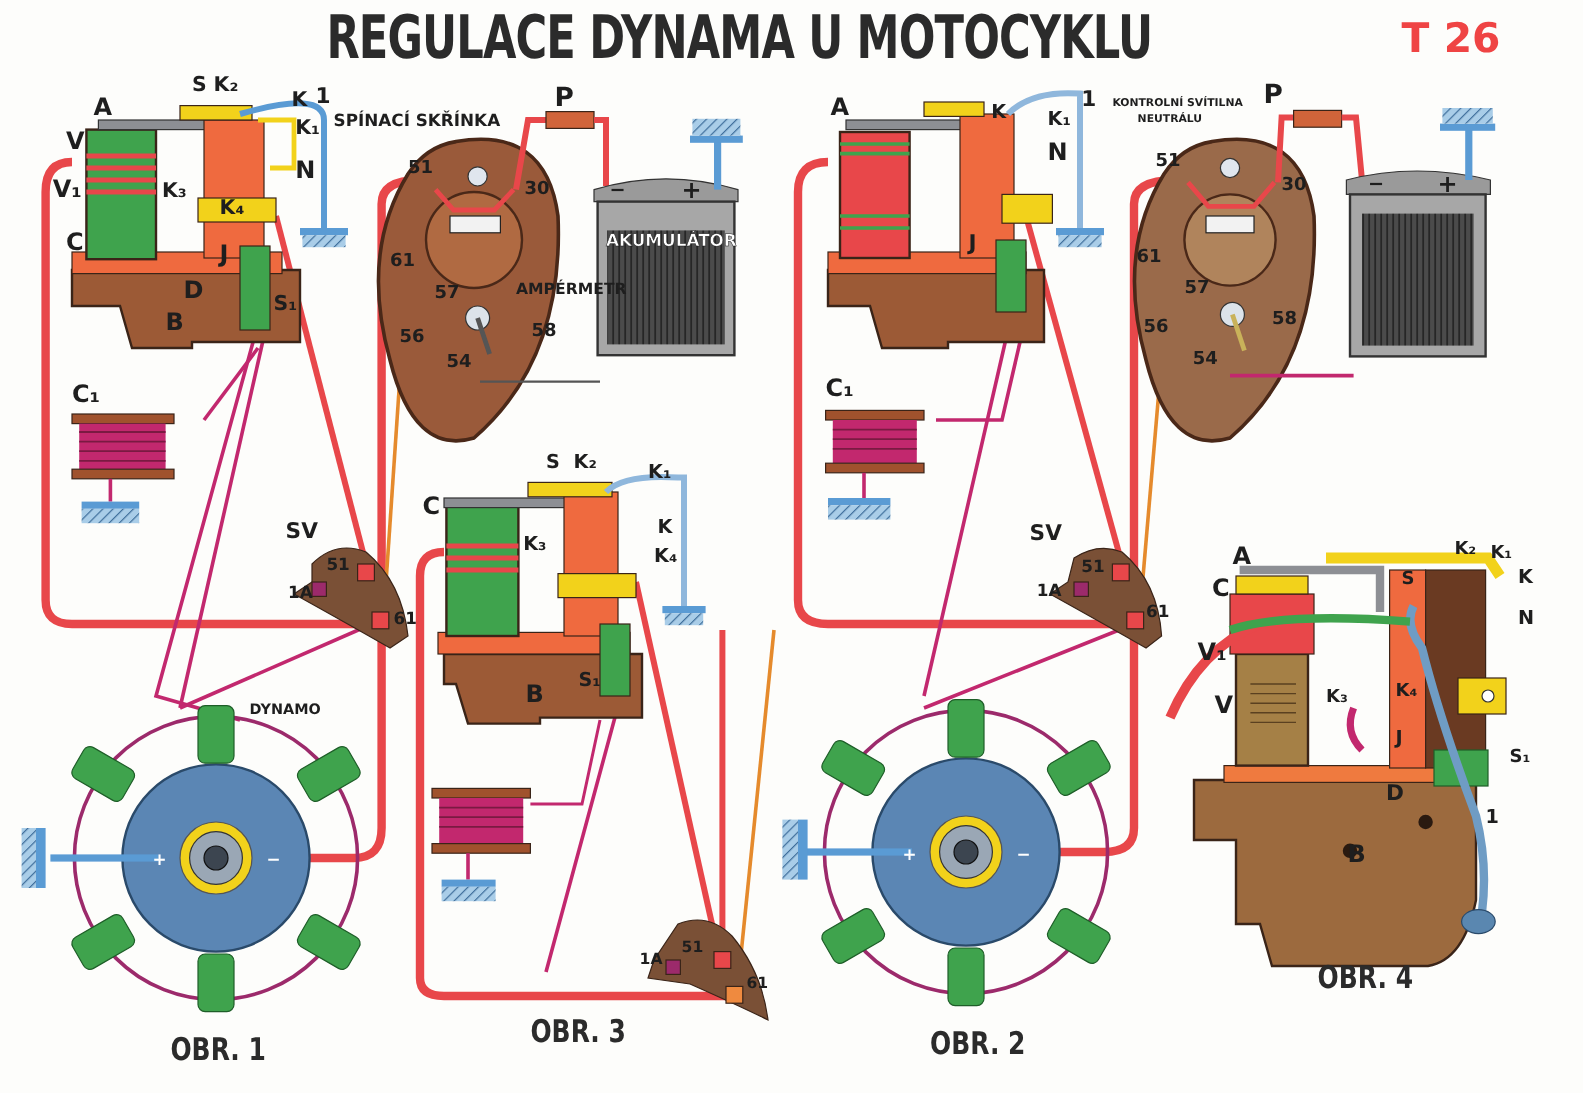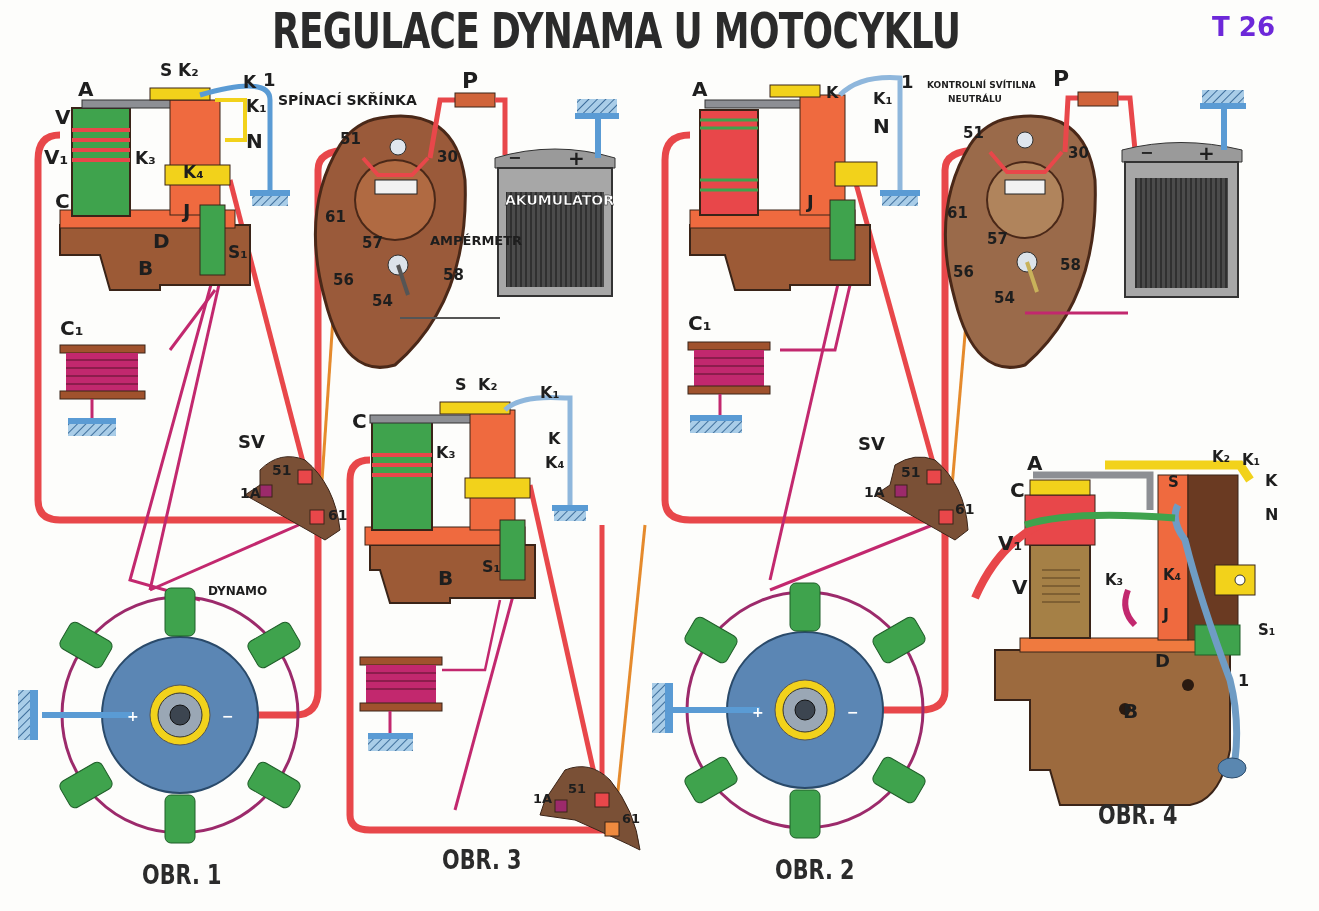--- a/index.html
+++ b/index.html
@@ -1,19 +1,19 @@
 <!DOCTYPE html>
 <html><head>
 <meta charset="utf-8">
 <style>
   html, body { margin:0; padding:0; background:#fdfdfb; }
   body { width:1319px; height:911px; position:relative; overflow:hidden; font-family:"Liberation Sans", sans-serif; }
   #diagram { position:absolute; left:0; top:0; }
   .title { position:absolute; left:272px; top:2px; font-family:"DejaVu Sans", sans-serif; font-weight:bold; font-size:50px; letter-spacing:-1px; color:#2b2b2b; transform:scaleX(0.72); transform-origin:left top; white-space:nowrap; }
-  .code { position:absolute; left:1212px; top:12px; font-family:"DejaVu Sans", sans-serif; font-weight:bold; font-size:26px; color:#6d28d9; }
+  .code { position:absolute; left:1168px; top:12px; font-family:"DejaVu Sans", sans-serif; font-weight:bold; font-size:34px; color:#ef4444; }
   .fig { position:absolute; font-family:"DejaVu Sans", sans-serif; font-weight:bold; font-size:26px; color:#2b2b2b; transform:scaleX(0.8); transform-origin:left top; }
   svg text { font-family:"DejaVu Sans", sans-serif; font-weight:bold; }
 </style>
 </head>
 <body>
 
 <div class="title">REGULACE DYNAMA U MOTOCYKLU</div>
 <div class="code">T 26</div>
 
 <svg id="diagram" width="1319" height="911" viewBox="0 0 1319 911">

